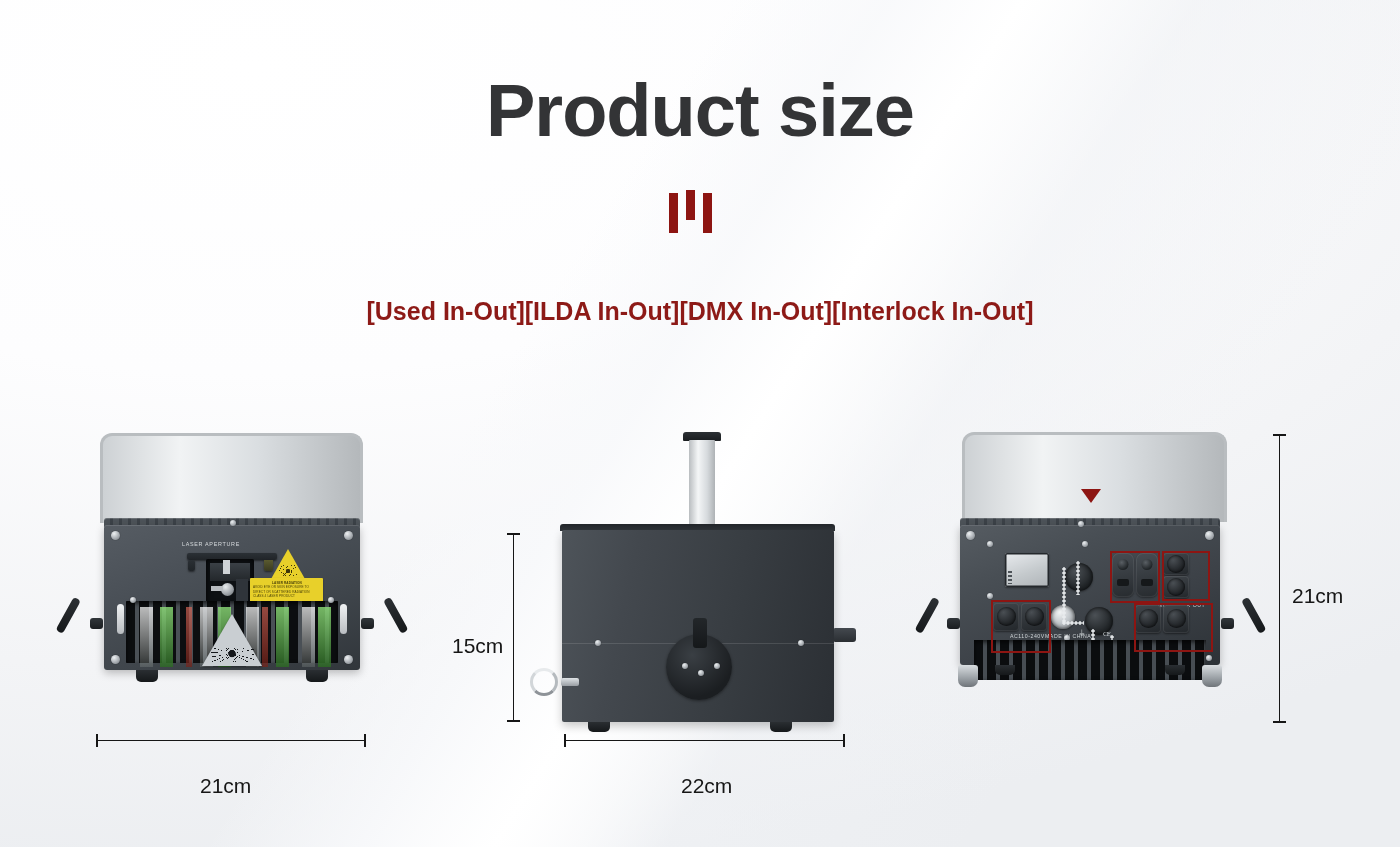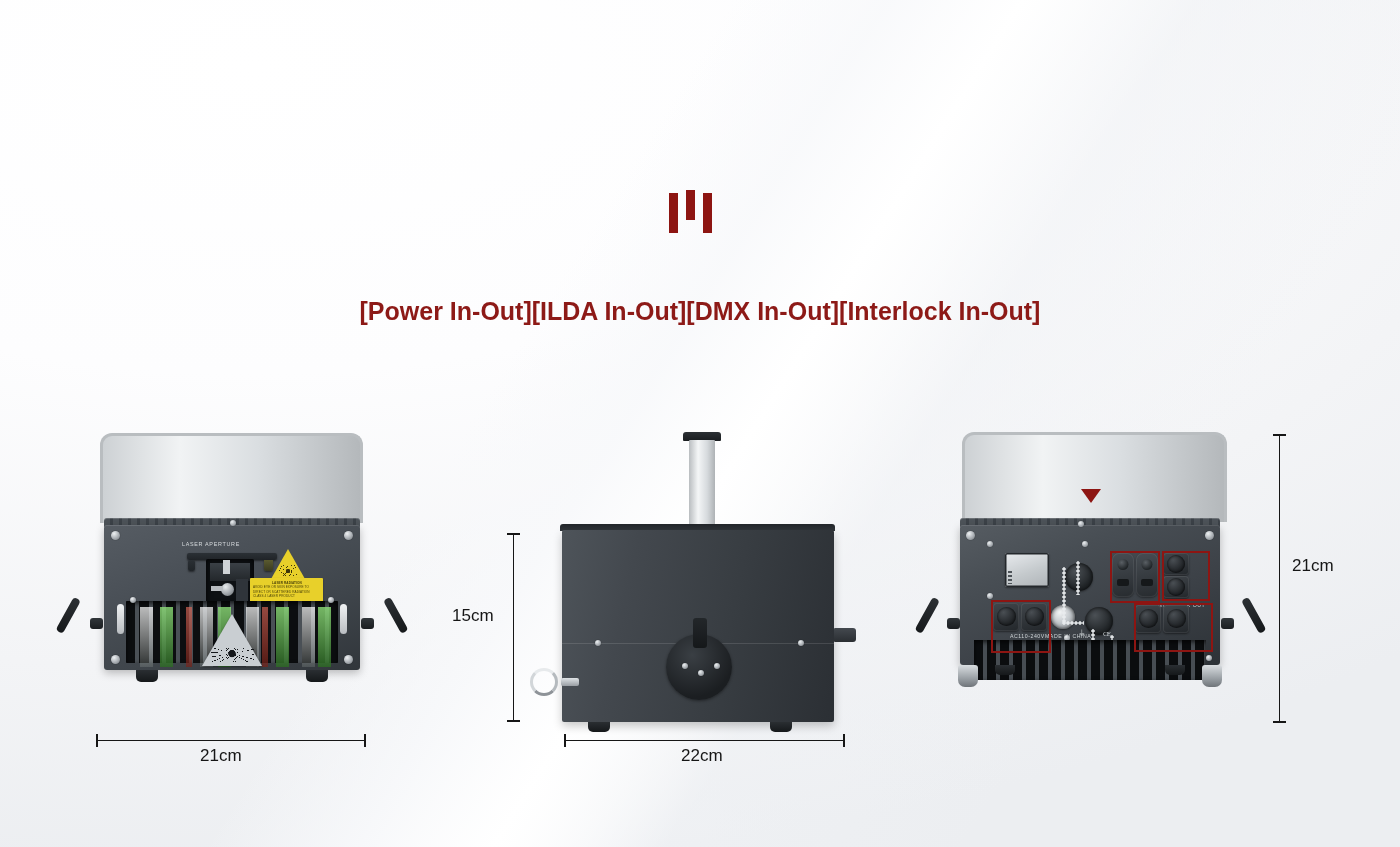--- a/index.html
+++ b/index.html
@@ -61,22 +61,23 @@
   }
   .dim-h:before{left:0;}
   .dim-h:after{right:0;}
   .dim-v{position:absolute;width:1px;background:#161616;}
   .dim-v:before,.dim-v:after{
     content:"";position:absolute;left:-6px;height:1.6px;width:13px;background:#161616;
   }
   .dim-v:before{top:0;}
   .dim-v:after{bottom:0;}
   .dim-label{
-    position:absolute;font-size:17px;color:#161616;white-space:nowrap;
+    position:absolute;font-size:21px;color:#161616;white-space:nowrap;
     font-family:"Liberation Sans","DejaVu Sans",sans-serif;
+    margin-top:28px;
   }
 
   
   .unit{position:absolute;}
 
   .handle{
     position:absolute;border:3.5px solid #b9bdc0;border-bottom:none;
     border-radius:12px 12px 0 0;
     background:linear-gradient(90deg,#cdd1d4,#f1f3f4 30%,#dadee1 60%,#b4b8bb);
     box-sizing:border-box;
@@ -304,30 +305,31 @@
   .bracket-foot{
     position:absolute;border-radius:3px 3px 7px 7px;
     background:linear-gradient(180deg,#d9dde0,#9aa0a5 60%,#6f7479);
   }
 </style>
 </head>
 <body>
 
 <div id="stage">
 
+  <div class="title">Product size</div>
 
   <div class="brand-mark">
     <svg width="66" height="46" viewBox="0 0 66 46" aria-hidden="true">
       <rect x="2" y="3" width="9" height="40" fill="#8d1512"></rect>
       <rect x="19" y="0" width="9" height="30" fill="#8d1512"></rect>
       <rect x="36" y="3" width="9" height="40" fill="#8d1512"></rect>
     </svg>
   </div>
 
-  <div class="sub2">[Power In-Out][ILDA In-Out][DMX In-Out][Interlock In-Out]</div>
+  <div class="sub2">[Used In-Out][ILDA In-Out][DMX In-Out][Interlock In-Out]</div>
 
   <div class="unit">
 
     <div class="handle" style="left:100px;top:433px;width:263px;height:90px;"></div>
 
     <div class="topcap" style="left:104px;top:518px;width:256px;"></div>
 
     <div class="chassis" style="left:104px;top:525px;width:256px;height:145px;">
 
       <div class="screw" style="left:7px;top:6px;"></div>

